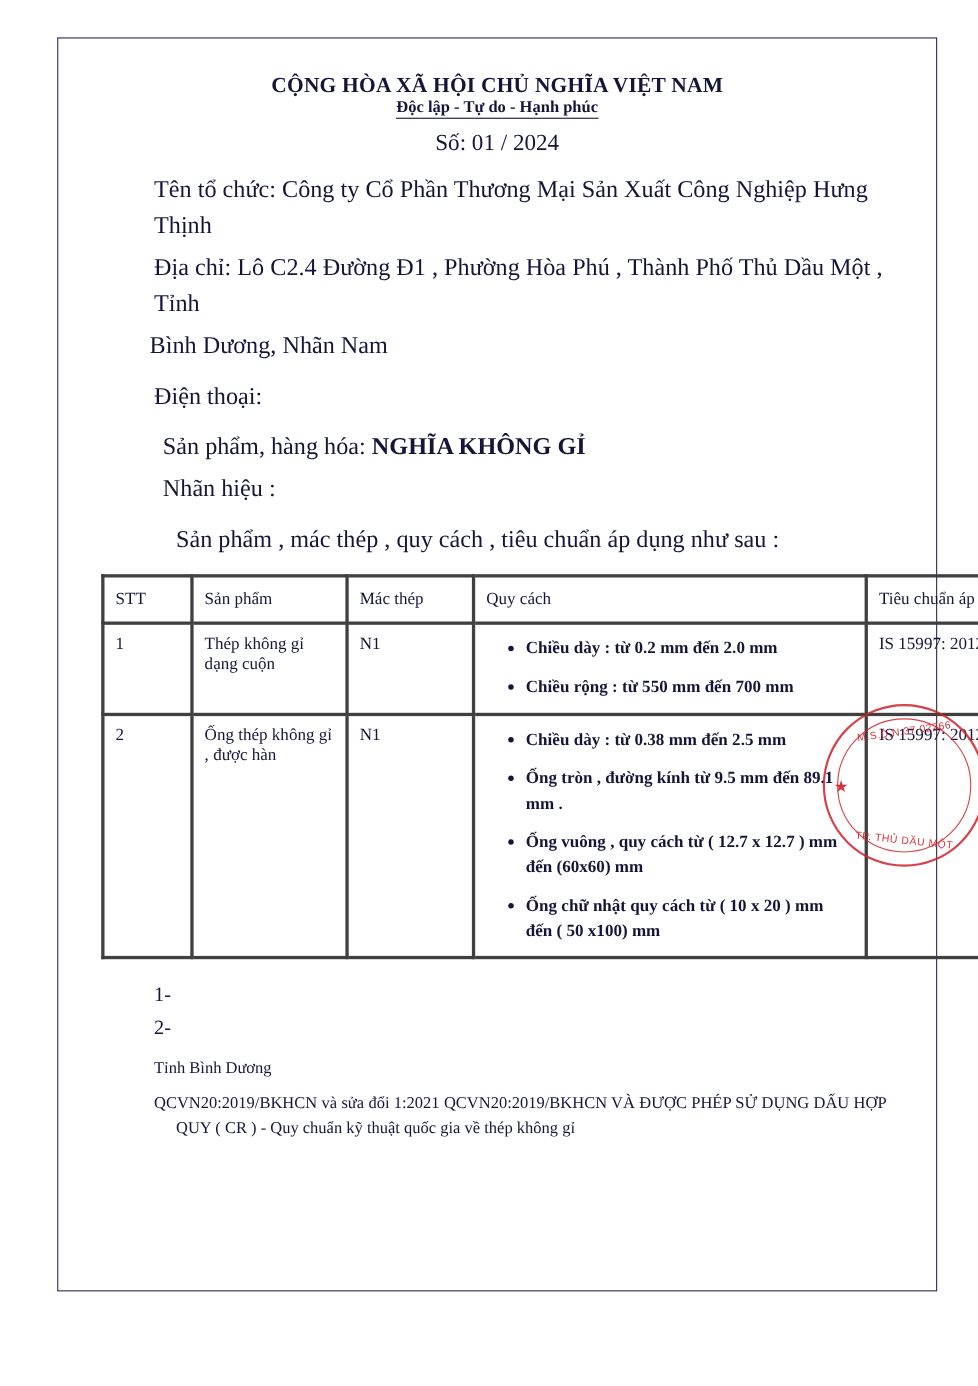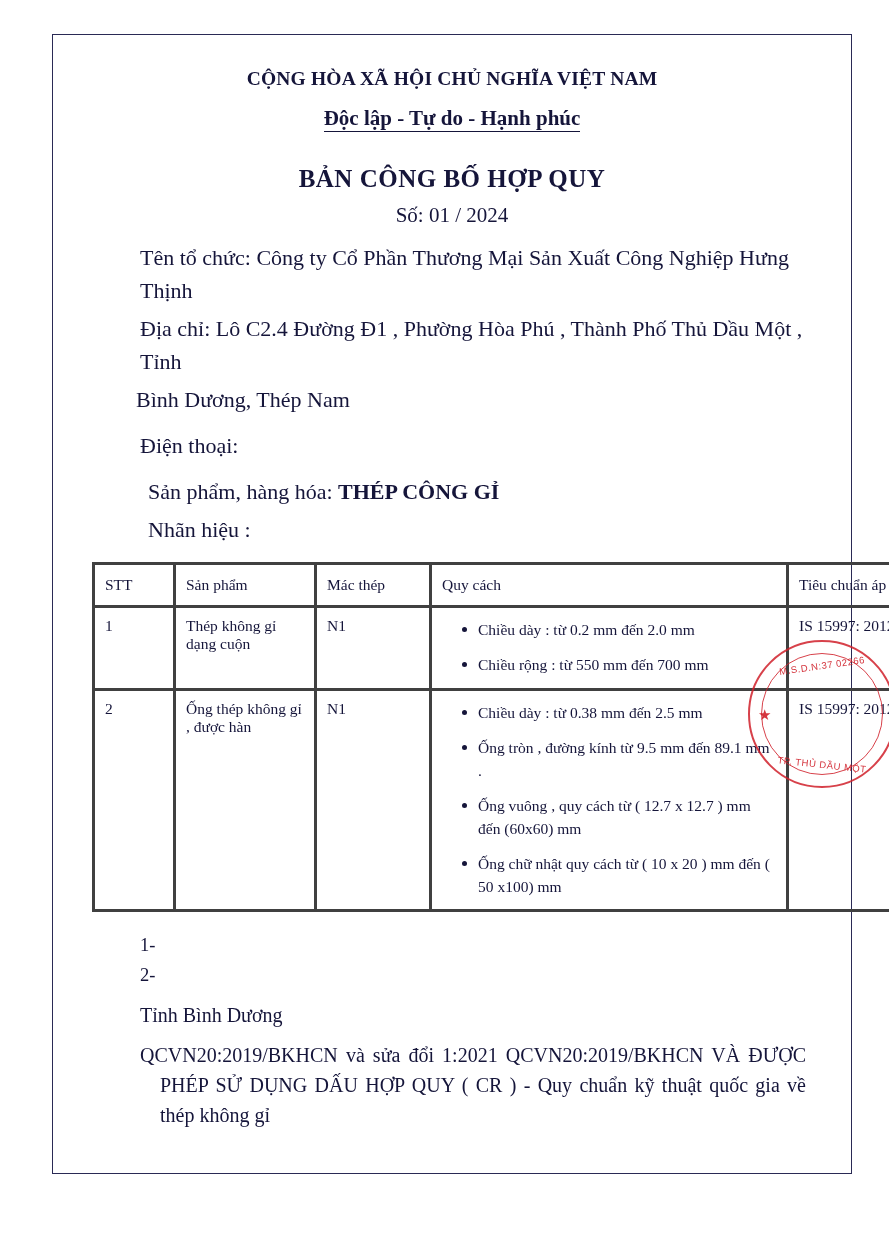--- a/index.html
+++ b/index.html
@@ -34,22 +34,22 @@
   }
   .center { text-align: center; }
   .national-title {
     font-weight: bold;
     font-size: 19.5px;
     letter-spacing: 0.2px;
     color: #15153a;
   }
   .national-sub {
     font-weight: bold;
-    font-size: 21px;
-    margin-top: 16px;
+    font-size: 15px;
+    margin-top: 0;
     color: #15153a;
   }
   .national-sub span {
     border-bottom: 1.2px solid #15153a;
     padding-bottom: 1px;
   }
   .doc-title {
     font-weight: bold;
     font-size: 25px;
     margin-top: 34px;
@@ -92,20 +92,21 @@
   .col-grade { width: 92px; text-align: center; }
   .col-spec { width: 334px; }
   .col-std { width: 160px; }
   td.c { text-align: center; }
   .just { text-align: justify; }
   .cell-pad { padding-top: 14px; padding-bottom: 18px; }
   ul.bullets {
     margin: 2px 0 0 0;
     padding-left: 20px;
     list-style: none;
+    font-weight: bold;
   }
   ul.bullets li {
     position: relative;
     margin-bottom: 13px;
     line-height: 1.45;
     padding-left: 16px;
   }
   ul.bullets li:last-child { margin-bottom: 2px; }
   ul.bullets li::before {
     content: "";
@@ -122,21 +123,21 @@
     display: flex;
     font-size: 18.5px;
     line-height: 1.5;
     color: #15153a;
     padding-left: 48px;
     margin-bottom: 2px;
   }
   .note-num { flex: 0 0 26px; }
   .note-text { flex: 1 1 auto; }
   .foot-para {
-    font-size: 20px;
+    font-size: 15px;
     line-height: 1.5;
     color: #15153a;
     padding-left: 48px;
     margin-top: 10px;
   }
   .foot-para.justify {
     text-align: justify;
     padding-left: 48px;
     padding-right: 6px;
   }
@@ -201,30 +202,30 @@
 </head>
 <body>
 
 <div class="page-frame"></div>
 
 <div class="content">
 
   <div class="center national-title">CỘNG HÒA XÃ HỘI CHỦ NGHĨA VIỆT NAM</div>
   <div class="center national-sub"><span>Độc lập - Tự do - Hạnh phúc</span></div>
 
-  <div class="center doc-title">BẢN CÔNG BỐ HỢP QUY</div>
   <div class="center doc-number">Số: 01 / 2024</div>
 
   <div class="para">Tên tổ chức: Công ty Cổ Phần Thương Mại Sản Xuất Công Nghiệp Hưng Thịnh</div>
   <div class="para tight">Địa chỉ: Lô C2.4 Đường Đ1 , Phường Hòa Phú , Thành Phố Thủ Dầu Một , Tỉnh</div>
-  <div class="para tight" style="padding-left:44px;">Bình Dương, Thép Nam</div>
+  <div class="para tight" style="padding-left:44px;">Bình Dương, Nhãn Nam</div>
   <div class="para">Điện thoại:</div>
 
-  <div class="para ind2"><span>Sản phẩm, hàng hóa: </span><b>THÉP CÔNG GỈ</b></div>
+  <div class="para ind2"><span>Sản phẩm, hàng hóa: </span><b>NGHĨA KHÔNG GỈ</b></div>
   <div class="para ind2 tight">Nhãn hiệu :</div>
+  <div class="para ind2" style="padding-left:68px;">Sản phẩm , mác thép , quy cách , tiêu chuẩn áp dụng như sau :</div>
 
   <table class="spec">
     <thead>
       <tr>
         <th class="col-stt">STT</th>
         <th class="col-prod">Sản phẩm</th>
         <th class="col-grade">Mác thép</th>
         <th class="col-spec">Quy cách</th>
         <th class="col-std">Tiêu chuẩn áp dụng</th>
       </tr>

